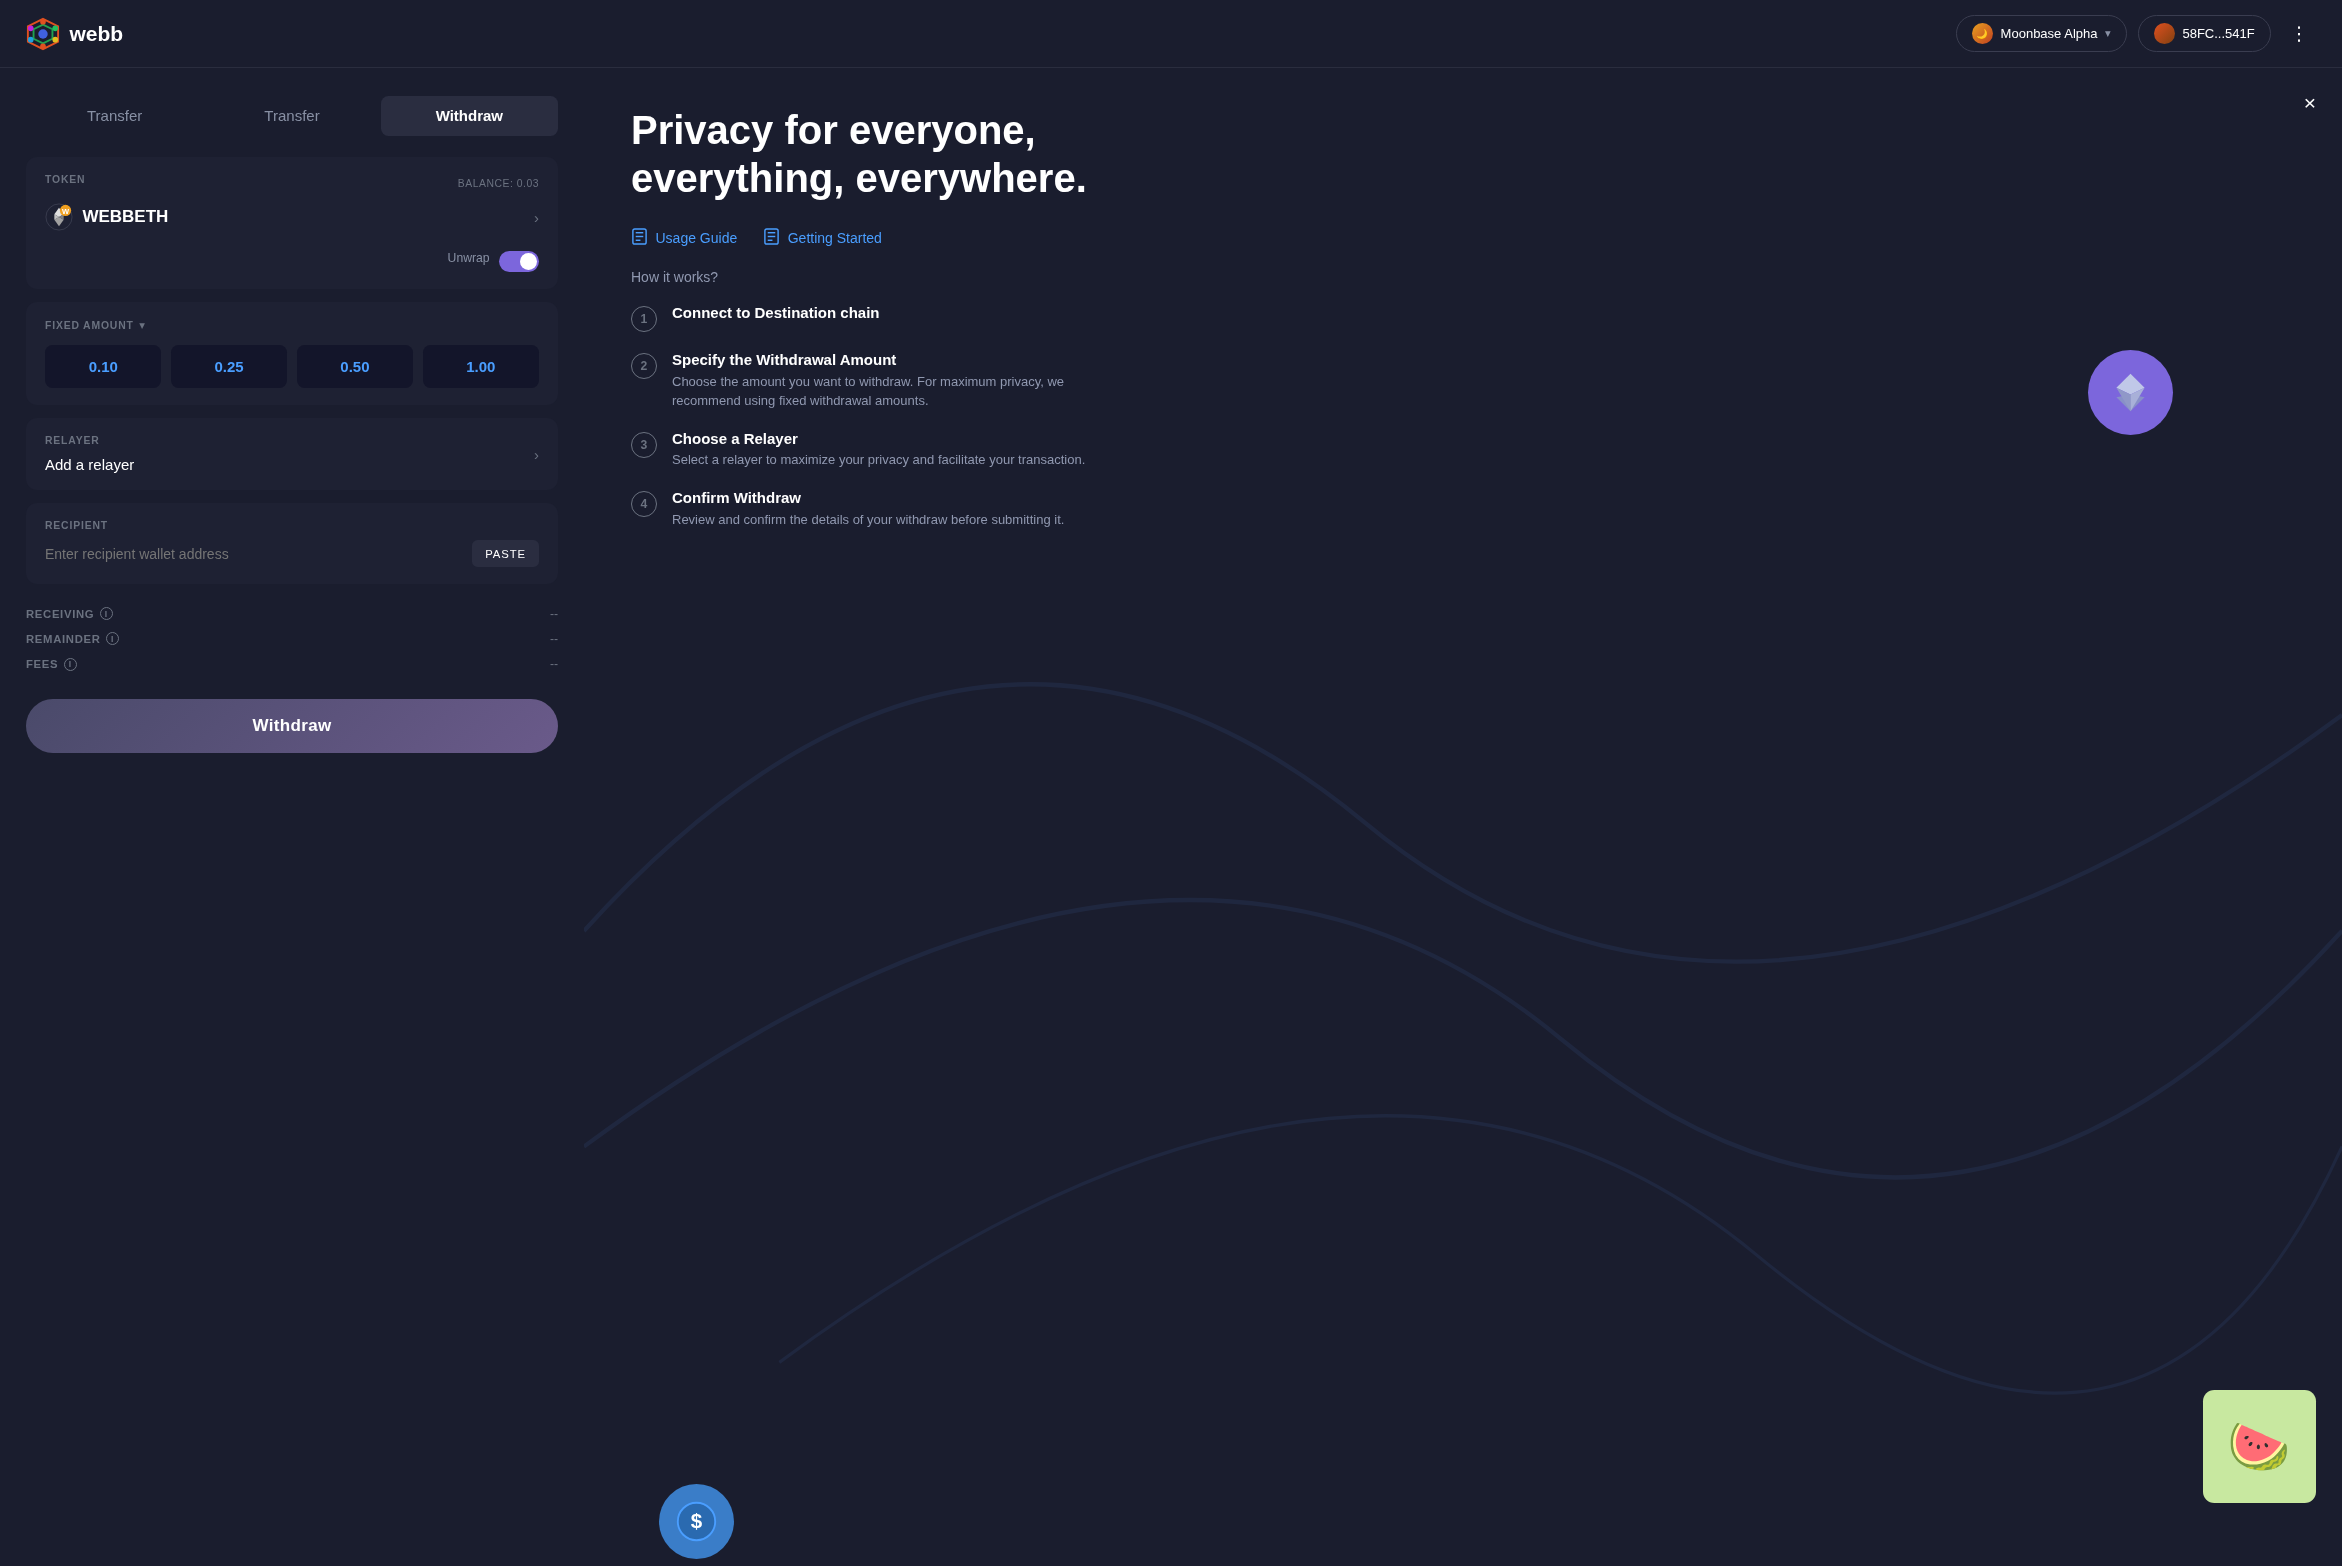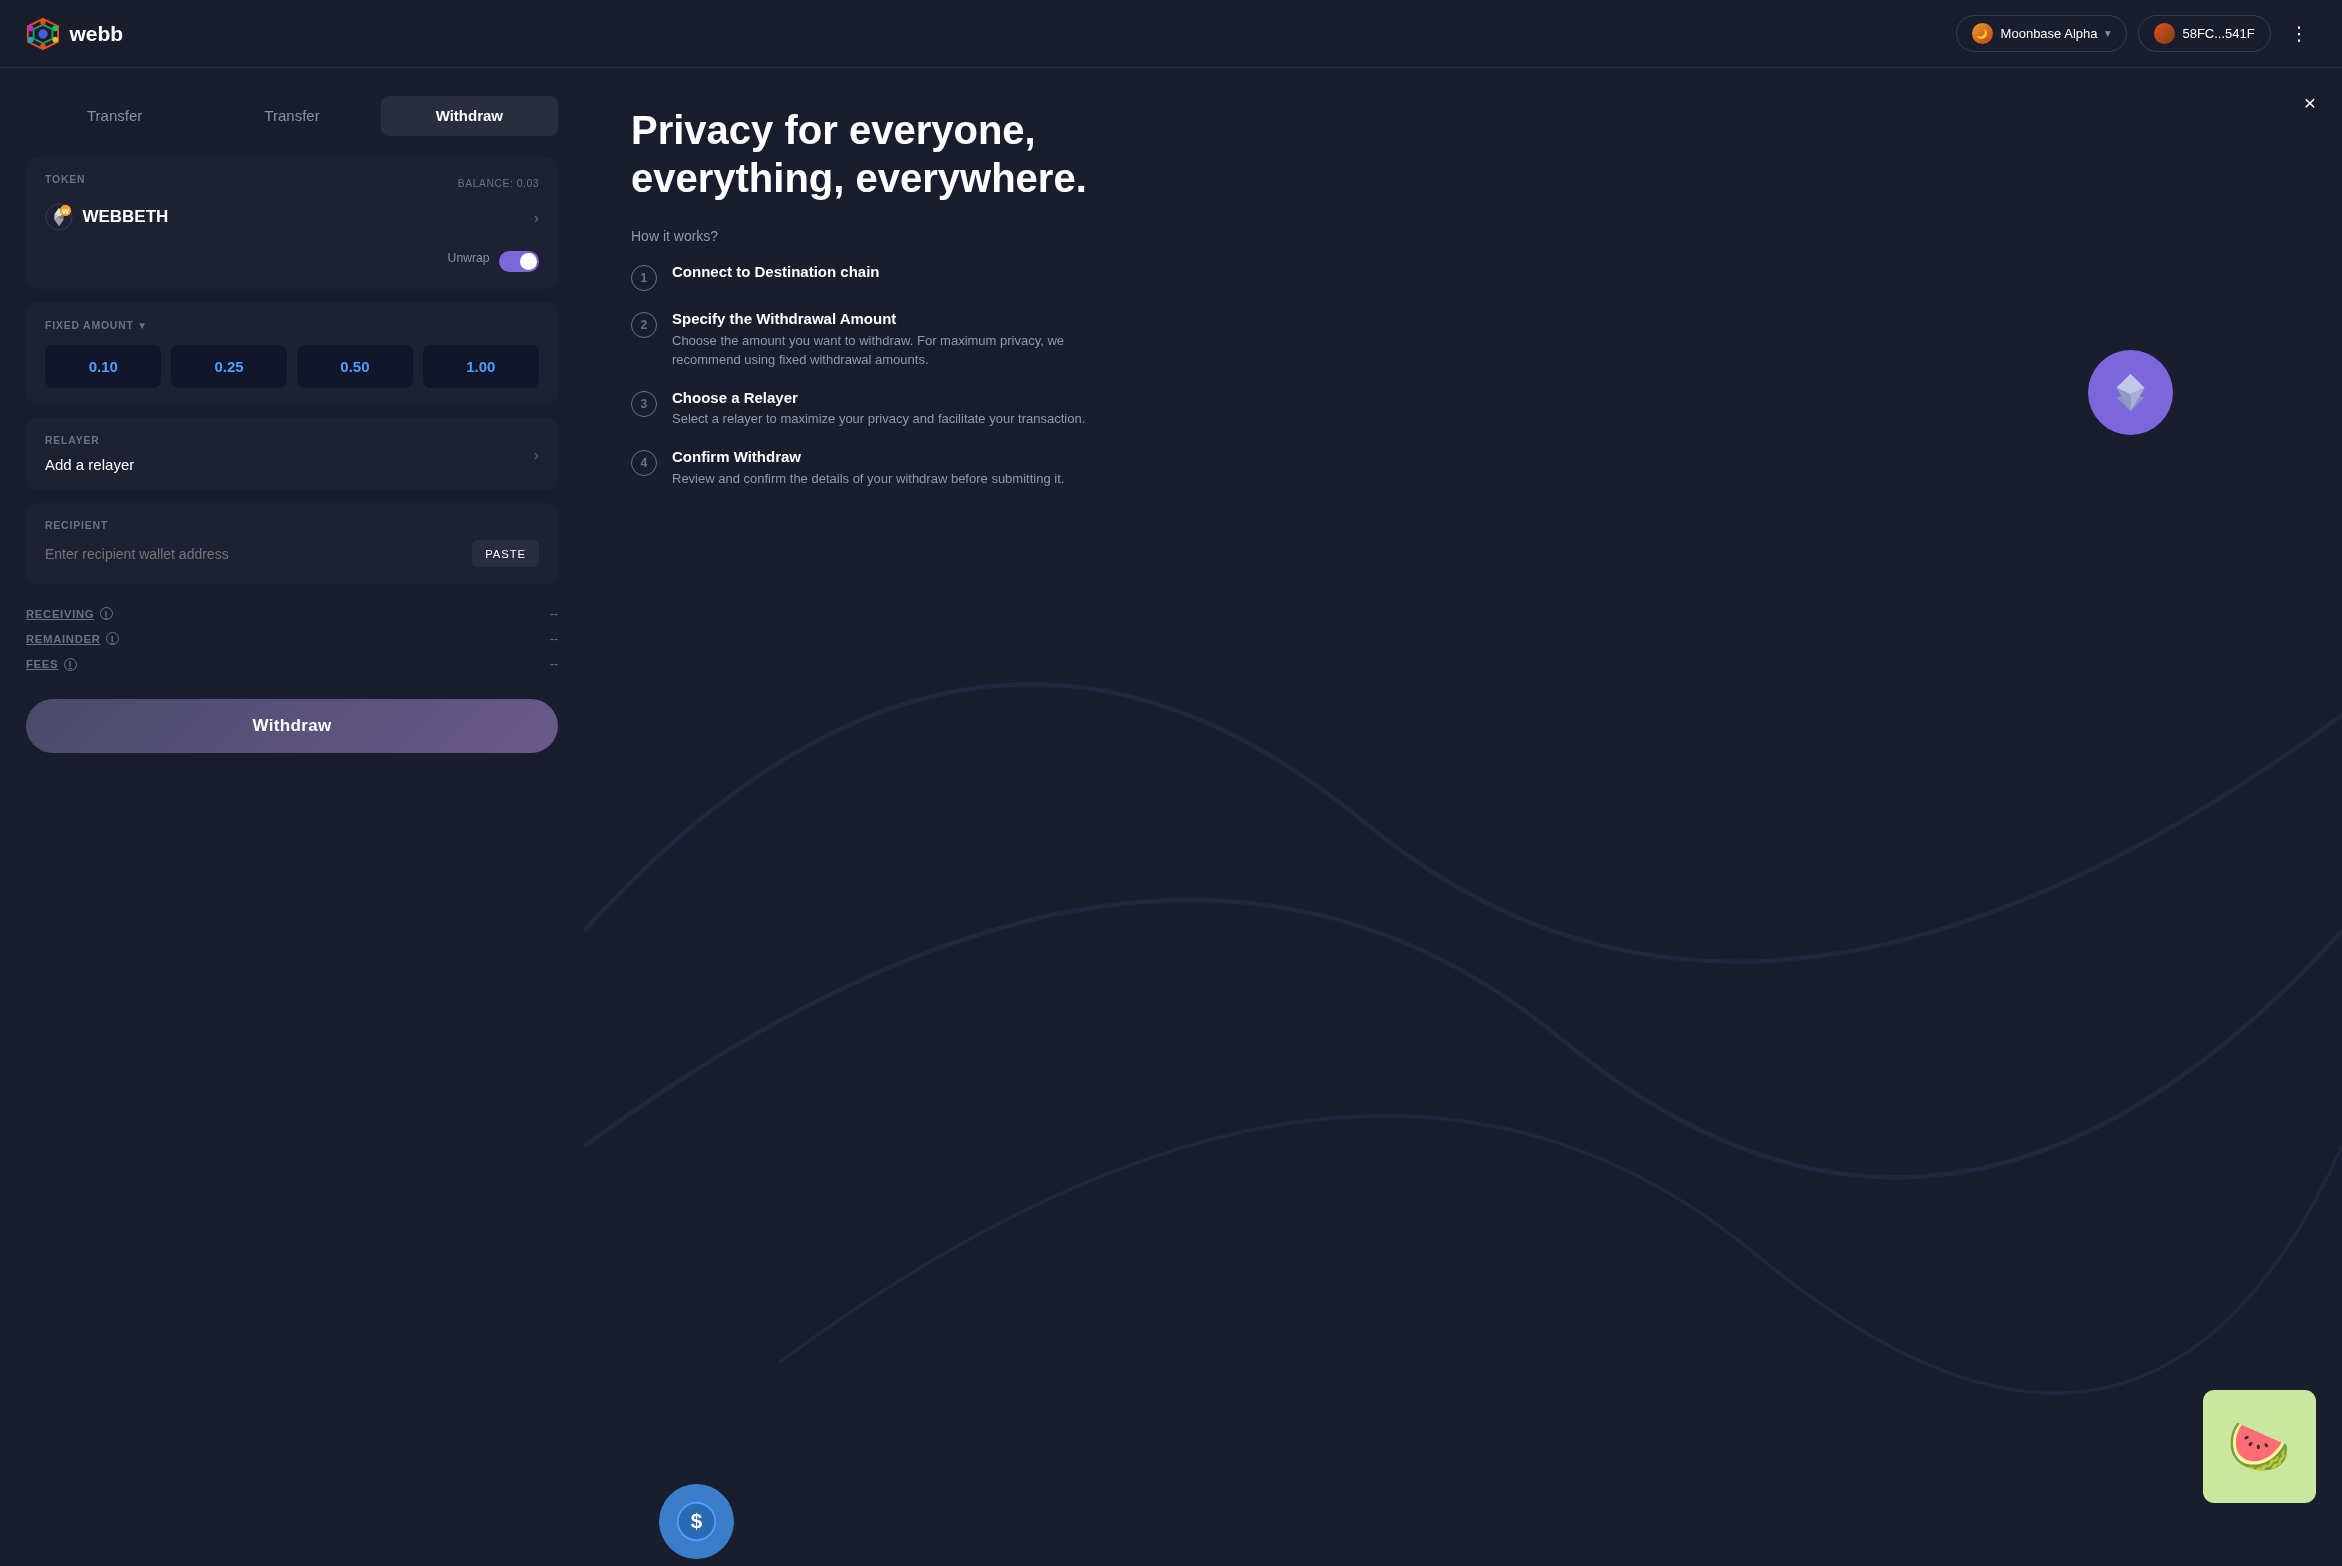--- a/index.html
+++ b/index.html
@@ -306,21 +306,20 @@
     }
     .info-label {
       display: flex;
       align-items: center;
       gap: 5.6px;
       font-size: 11.3px;
       color: #6b7280;
       font-weight: 600;
       letter-spacing: 0.06em;
       text-transform: uppercase;
-      text-decoration: underline;
     }
     .info-icon {
       width: 13px;
       height: 13px;
       border-radius: 50%;
       border: 0.9px solid #6b7280;
       display: flex;
       align-items: center;
       justify-content: center;
       font-size: 8.5px;
@@ -628,20 +627,44 @@
     <svg class="bg-lines" viewBox="0 0 900 700" preserveAspectRatio="none">
       <path d="M 0 400 Q 200 200 400 350 T 900 300" stroke="#4060a0" stroke-width="2" fill="none"></path>
       <path d="M 0 500 Q 300 300 500 450 T 900 400" stroke="#4060a0" stroke-width="2" fill="none"></path>
       <path d="M 100 600 Q 400 400 600 550 T 900 500" stroke="#4060a0" stroke-width="1.5" fill="none"></path>
     </svg>
 
     <button class="close-btn">×</button>
 
     <h1 class="hero-title">Privacy for everyone, everything, everywhere.</h1>
 
+    <div class="guide-links">
+      <a class="guide-link" href="#">
+        <span>
+          <svg width="17" height="17" viewBox="0 0 18 18" fill="none">
+            <rect x="2" y="1" width="14" height="16" rx="2" stroke="#4a9eff" stroke-width="1.5" fill="none"></rect>
+            <line x1="5" y1="5" x2="13" y2="5" stroke="#4a9eff" stroke-width="1.5"></line>
+            <line x1="5" y1="9" x2="13" y2="9" stroke="#4a9eff" stroke-width="1.5"></line>
+            <line x1="5" y1="13" x2="10" y2="13" stroke="#4a9eff" stroke-width="1.5"></line>
+          </svg>
+        </span>
+        <span>Usage Guide</span>
+      </a>
+      <a class="guide-link" href="#">
+        <span>
+          <svg width="17" height="17" viewBox="0 0 18 18" fill="none">
+            <rect x="2" y="1" width="14" height="16" rx="2" stroke="#4a9eff" stroke-width="1.5" fill="none"></rect>
+            <line x1="5" y1="5" x2="13" y2="5" stroke="#4a9eff" stroke-width="1.5"></line>
+            <line x1="5" y1="9" x2="13" y2="9" stroke="#4a9eff" stroke-width="1.5"></line>
+            <line x1="5" y1="13" x2="10" y2="13" stroke="#4a9eff" stroke-width="1.5"></line>
+          </svg>
+        </span>
+        <span>Getting Started</span>
+      </a>
+    </div>
 
     <p class="how-it-works">How it works?</p>
 
     <div class="steps">
       <div class="step">
         <div class="step-number">1</div>
         <div class="step-content">
           <div class="step-title">Connect to Destination chain</div>
         </div>
       </div>

